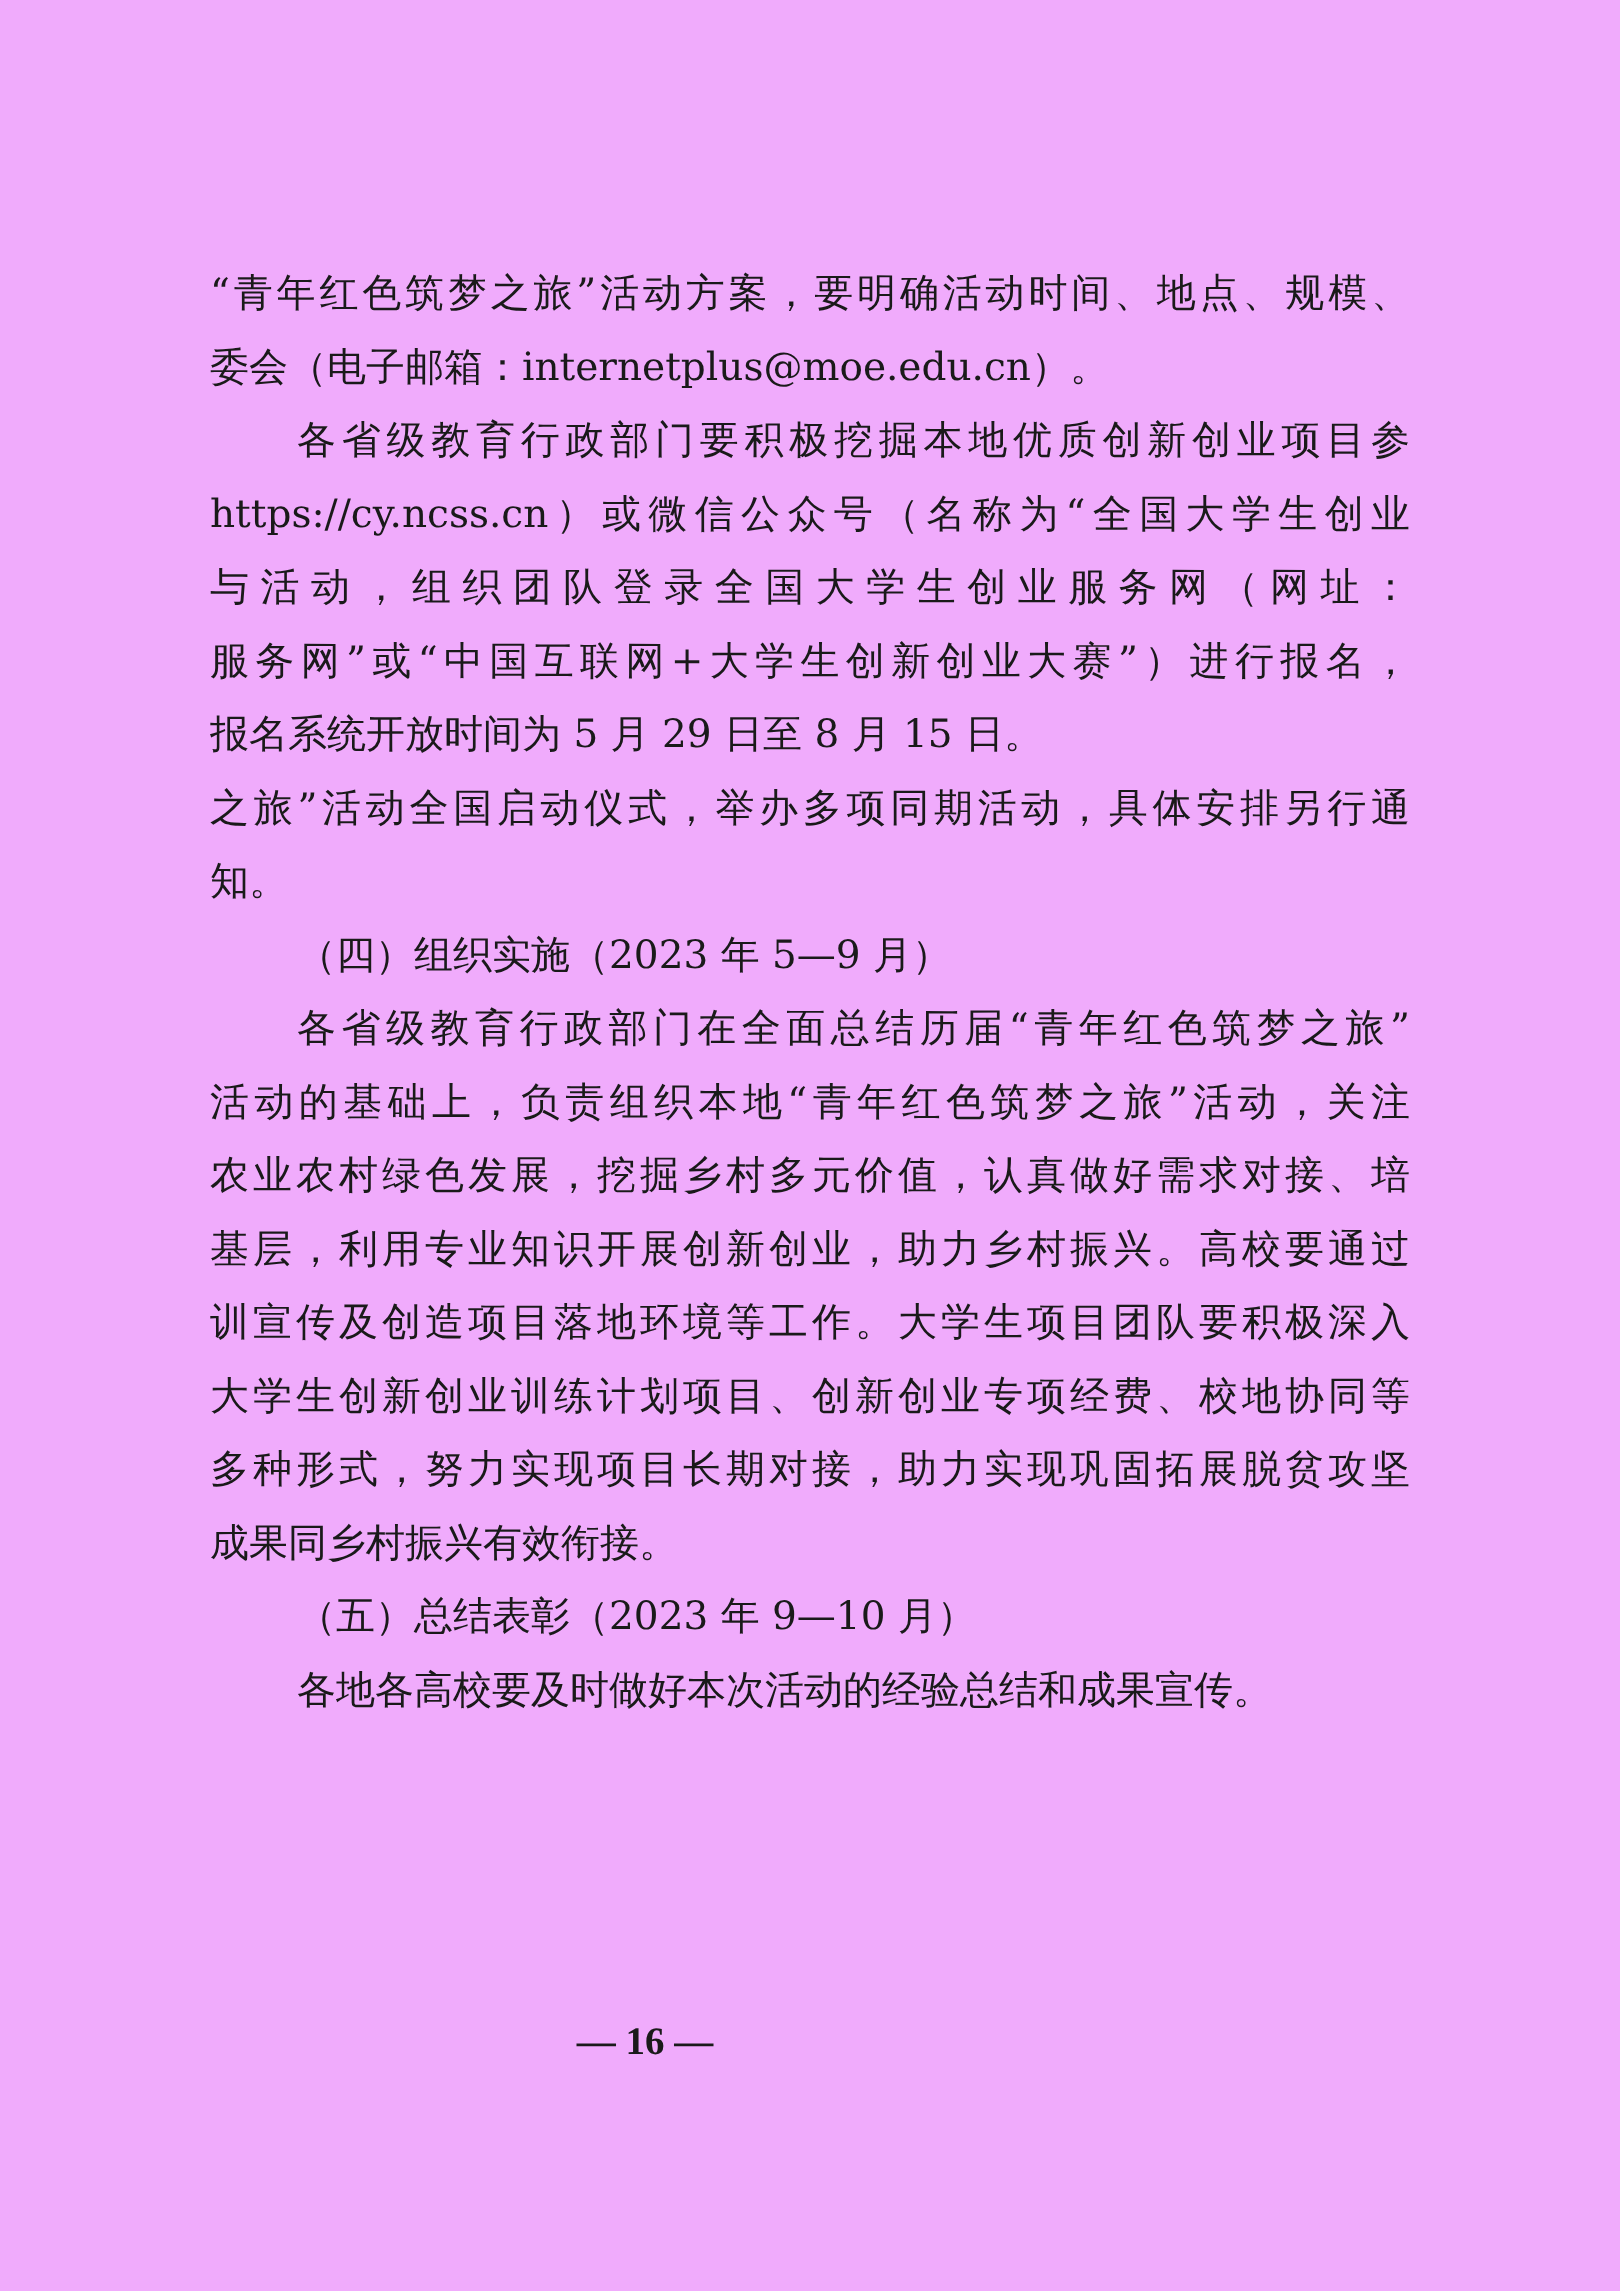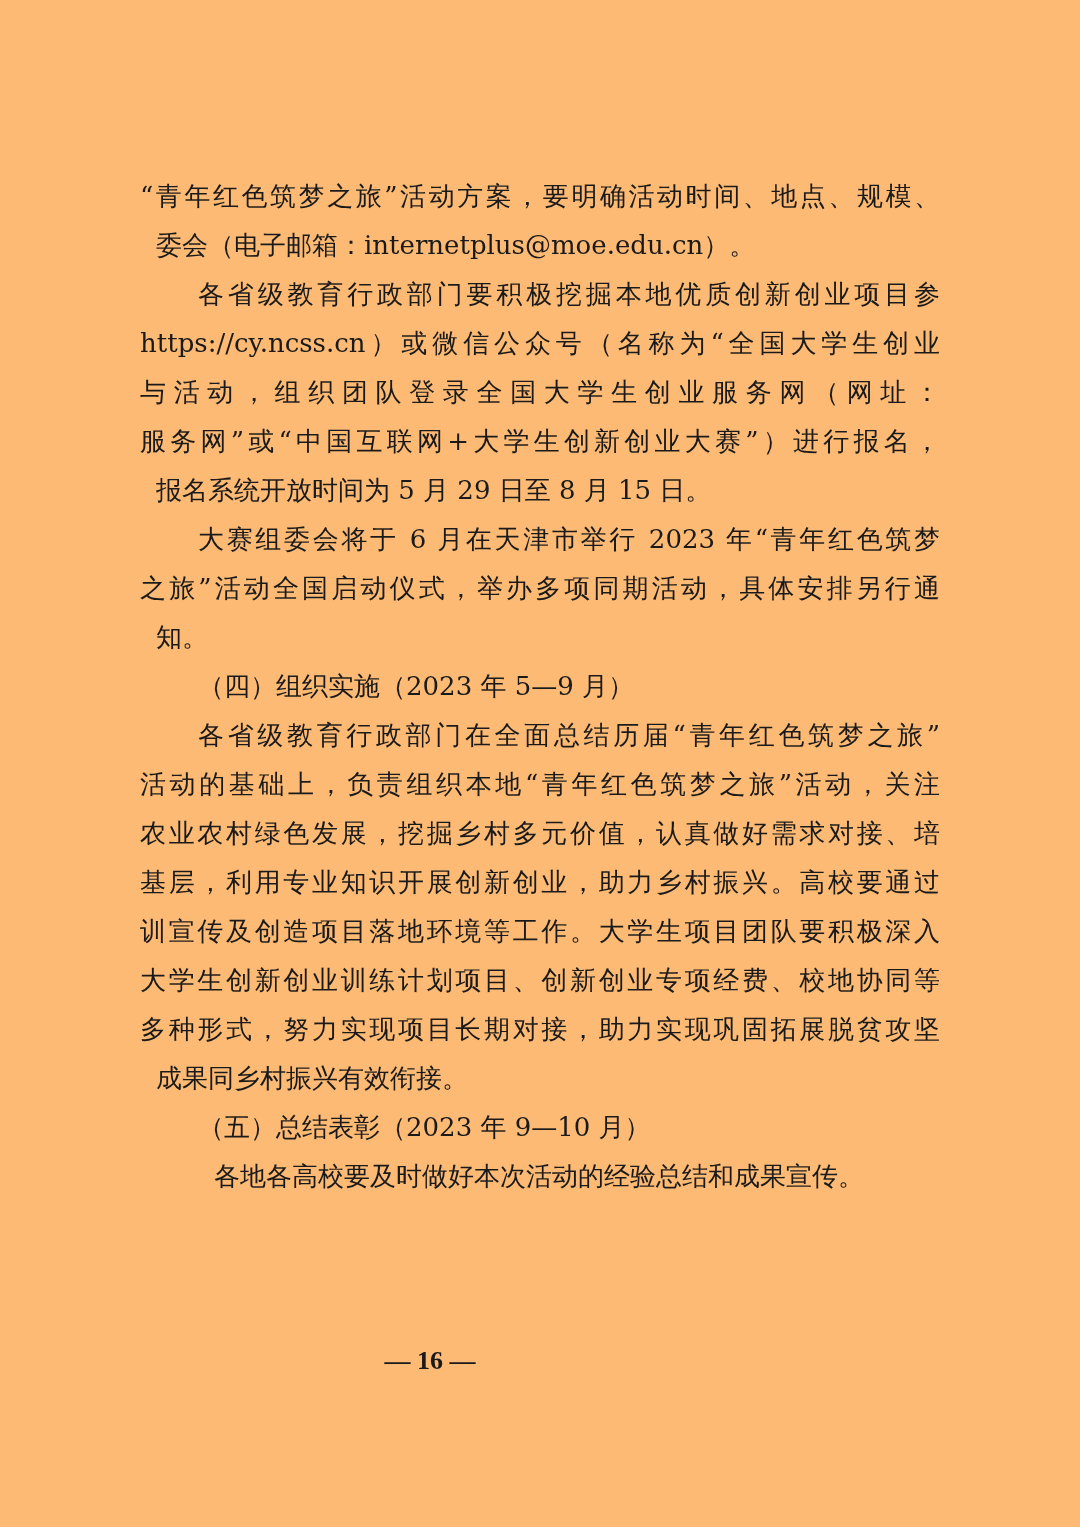--- a/index.html
+++ b/index.html
@@ -1,31 +1,31 @@
 <!DOCTYPE html>
 <html><head>
   <meta charset="utf-8">
   <style>
     html, body { margin: 0; padding: 0; background: #ffffff; }
     body { width: 1080px; height: 1527px; position: relative; overflow: hidden; }
-    .page { position: absolute; left: 0; top: 0; width: 1080px; height: 1527px; background: #fdba74; }
+    .page { position: absolute; left: 0; top: 0; width: 1080px; height: 1527px; background: #f0abfc; }
     .text-block { position: absolute; left: 140px; top: 172px; width: 800px; }
     .line {
       display: block;
       height: 49px;
       line-height: 49px;
       font-family: "DejaVu Serif", "Liberation Serif", serif;
       font-size: 26px;
       color: #1a1a1a;
       white-space: nowrap;
       text-align: justify;
       text-align-last: justify;
       letter-spacing: 0px;
     }
-    .line.last { text-align-last: left; margin-left: 16px; }
+    .line.last { text-align-last: left; }
     .line.indent { padding-left: 58px; }
     .line.heading { padding-left: 58px; text-align-last: left; }
     .page-number {
       position: absolute;
       left: 0; width: 860px;
       top: 1346px;
       text-align: center;
       font-family: "Liberation Serif", "DejaVu Serif", serif;
       font-weight: bold;
       font-size: 26px;
@@ -45,21 +45,20 @@
 
     <div>
       <span class="line indent">各省级教育行政部门要积极挖掘本地优质创新创业项目参</span>
       <span class="line">https://cy.ncss.cn）或微信公众号（名称为“全国大学生创业</span>
       <span class="line">与活动，组织团队登录全国大学生创业服务网（网址：</span>
       <span class="line">服务网”或“中国互联网+大学生创新创业大赛”）进行报名，</span>
       <span class="line last">报名系统开放时间为 5 月 29 日至 8 月 15 日。</span>
     </div>
 
     <div>
-      <span class="line indent">大赛组委会将于 6 月在天津市举行 2023 年“青年红色筑梦</span>
       <span class="line">之旅”活动全国启动仪式，举办多项同期活动，具体安排另行通</span>
       <span class="line last">知。</span>
     </div>
 
     <div>
       <span class="line heading">（四）组织实施（2023 年 5—9 月）</span>
       <span class="line indent">各省级教育行政部门在全面总结历届“青年红色筑梦之旅”</span>
       <span class="line">活动的基础上，负责组织本地“青年红色筑梦之旅”活动，关注</span>
       <span class="line">农业农村绿色发展，挖掘乡村多元价值，认真做好需求对接、培</span>
       <span class="line">基层，利用专业知识开展创新创业，助力乡村振兴。高校要通过</span>

